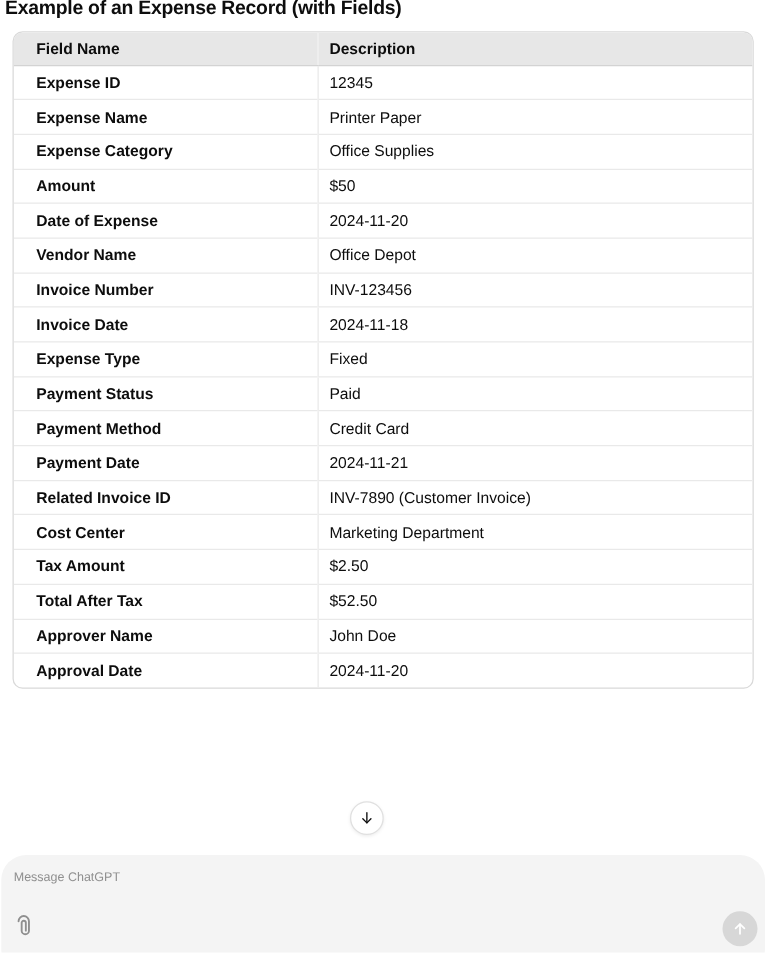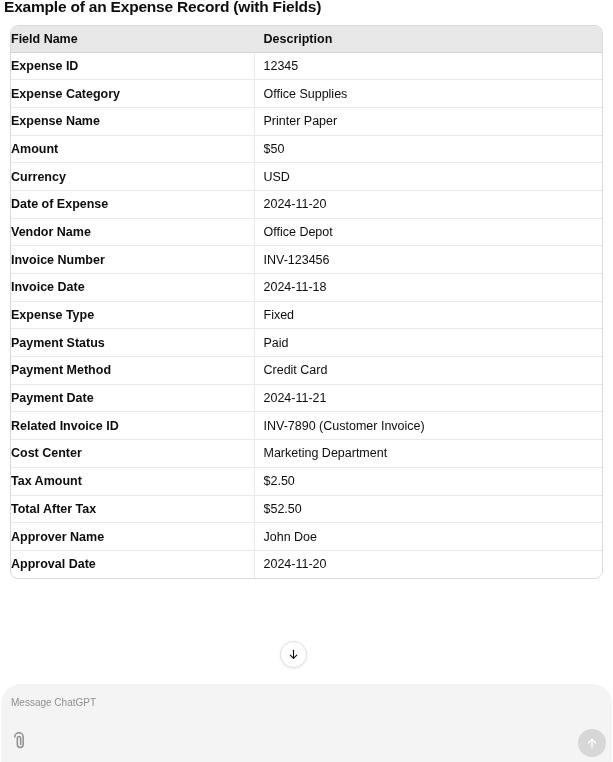--- a/index.html
+++ b/index.html
@@ -45,21 +45,21 @@
   table.fields th {
     height: 26px;
     background: var(--header-bg, #e7e7e7);
     font-weight: 700;
     border-bottom: 1px solid #d3d3d3;
   }
   table.fields td { height: 27.7px; }
   table.fields tbody tr + tr td { border-top: 1px solid var(--row-divider, #e9e9e9); }
   .col-field { width: 243px; }
   th.col-field, td.td-field {
-    padding-left: 0;
+    padding-left: 18px;
     border-right: 1px solid var(--row-divider, #e9e9e9);
   }
   td.td-field { font-weight: 700; }
   th.col-desc, td.td-desc { padding-left: 9px; }
 
   .scroll-btn {
     position: absolute;
     left: 280px; top: 641px;
     width: 27px; height: 27px;
     border-radius: 50%;
@@ -117,38 +117,34 @@
         <th class="col-desc">Description</th>
       </tr>
     </thead>
     <tbody>
   <tr>
     <td class="td-field">Expense ID</td>
     <td class="td-desc">12345</td>
   </tr>
 
   <tr>
+    <td class="td-field">Expense Name</td>
+    <td class="td-desc">Printer Paper</td>
+  </tr>
+
+  <tr>
     <td class="td-field">Expense Category</td>
     <td class="td-desc">Office Supplies</td>
   </tr>
 
   <tr>
-    <td class="td-field">Expense Name</td>
-    <td class="td-desc">Printer Paper</td>
-  </tr>
-
-  <tr>
     <td class="td-field">Amount</td>
     <td class="td-desc">$50</td>
   </tr>
 
-  <tr>
-    <td class="td-field">Currency</td>
-    <td class="td-desc">USD</td>
-  </tr>
 
   <tr>
     <td class="td-field">Date of Expense</td>
     <td class="td-desc">2024-11-20</td>
   </tr>
 
   <tr>
     <td class="td-field">Vendor Name</td>
     <td class="td-desc">Office Depot</td>
   </tr>

